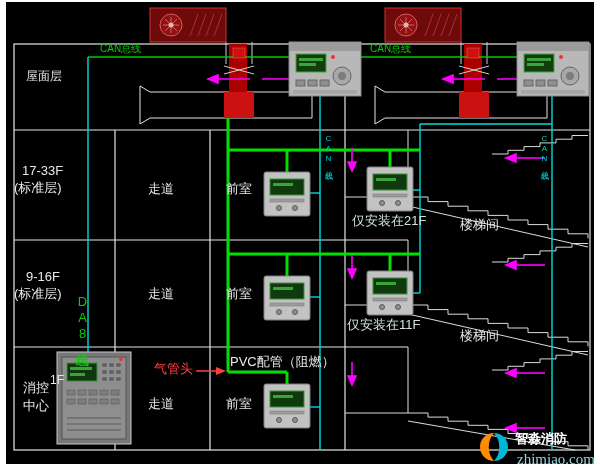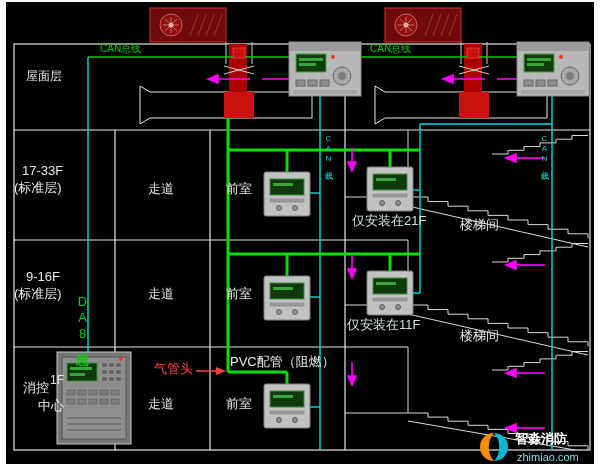--- a/index.html
+++ b/index.html
@@ -4,21 +4,21 @@
 <style>
   html,body{margin:0;padding:0;background:#ffffff;}
   .stage{position:relative;width:600px;height:472px;background:#ffffff;overflow:hidden;
          font-family:"Liberation Sans","DejaVu Sans",sans-serif;}
   .stage svg{position:absolute;left:0;top:0;}
   .lbl{position:absolute;color:#e8e8e8;font-size:13px;line-height:1;white-space:nowrap;}
   .s8{font-size:8px;} .s9{font-size:13px;} .s10{font-size:10px;} .s12{font-size:12px;}
   .green{color:#00d200;} .cyan{color:#00cfcf;} .red{color:#ff4040;} .dim{color:#cfe3df;}
   .vert{writing-mode:vertical-rl;text-orientation:upright;letter-spacing:1px;}
   .logo-name{font-size:13px;font-weight:bold;color:#ffffff;}
-  .logo-site{font-size:11px;color:#8fd8e6;}
+  .logo-site{font-size:15px;color:#8fd8e6;font-family:Liberation Serif, serif;}
 </style>
 </head>
 <body>
 
 <div class="stage">
 
 <svg width="600" height="472" viewBox="0 0 600 472">
 
   <rect x="6" y="2" width="588" height="462" fill="#000000"></rect>
 
@@ -277,21 +277,21 @@
   </g>
 </svg>
 
 <div class="lbl s12" style="left:26px;top:70px;">屋面层</div>
 <div class="lbl" style="left:22px;top:164px;">17-33F</div>
 <div class="lbl" style="left:14px;top:181px;">(标准层)</div>
 <div class="lbl" style="left:26px;top:270px;">9-16F</div>
 <div class="lbl" style="left:14px;top:287px;">(标准层)</div>
 <div class="lbl s12" style="left:30px;top:374px;margin-left:20px;">1F</div>
 <div class="lbl" style="left:23px;top:381px;">消控</div>
-<div class="lbl" style="left:23px;top:399px;margin-left:15px;">中心</div>
+<div class="lbl" style="left:23px;top:399px;">中心</div>
 
 <div class="lbl" style="left:148px;top:182px;">走道</div>
 <div class="lbl" style="left:148px;top:287px;">走道</div>
 <div class="lbl" style="left:148px;top:397px;">走道</div>
 <div class="lbl" style="left:226px;top:182px;">前室</div>
 <div class="lbl" style="left:226px;top:287px;">前室</div>
 <div class="lbl" style="left:226px;top:397px;">前室</div>
 <div class="lbl" style="left:460px;top:218px;">楼梯间</div>
 <div class="lbl" style="left:460px;top:329px;">楼梯间</div>
 

